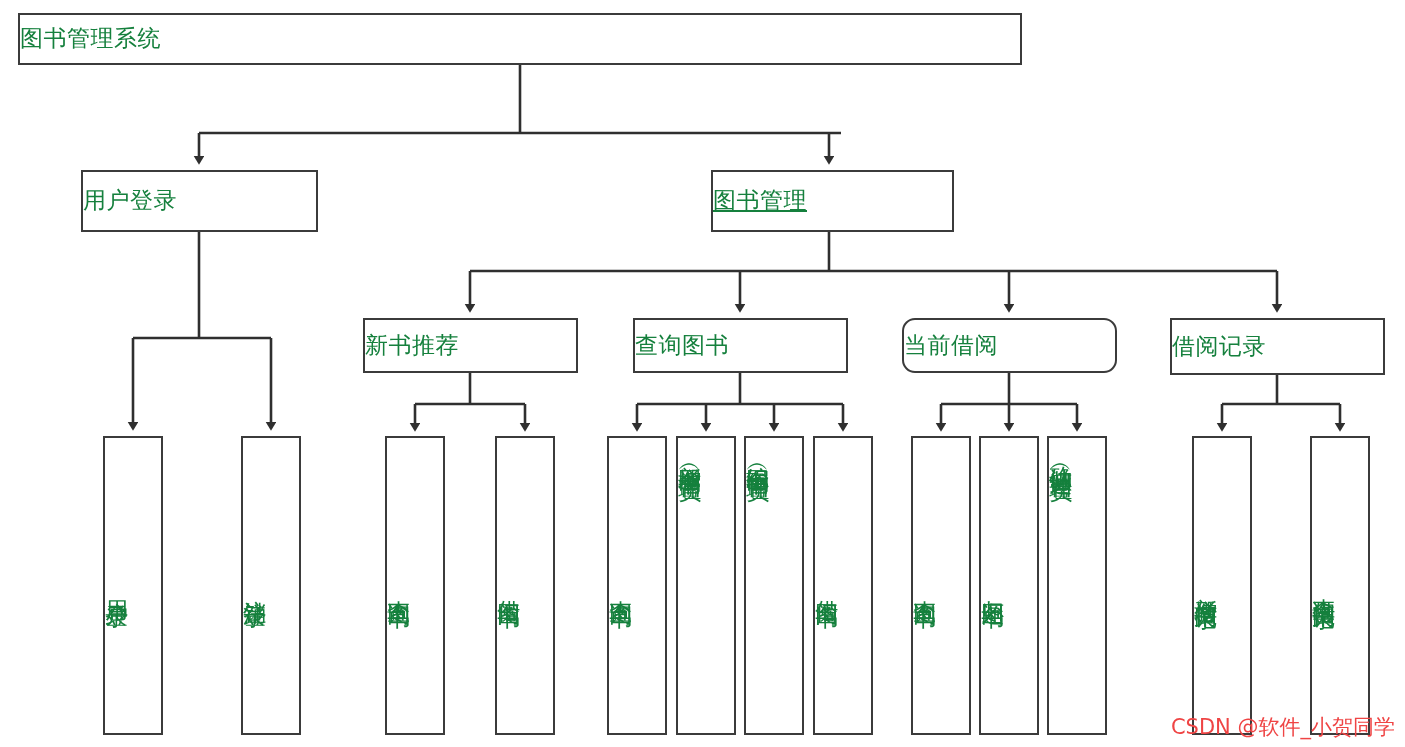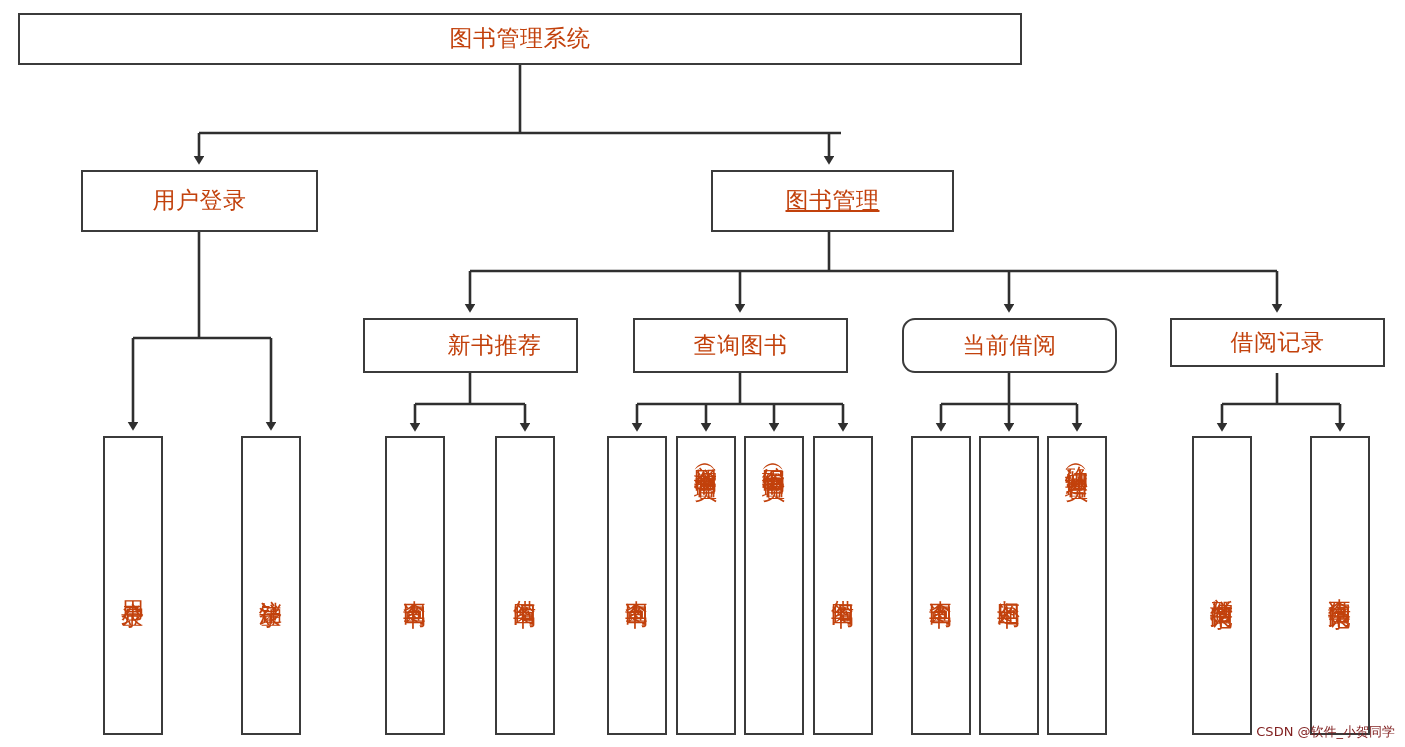--- a/index.html
+++ b/index.html
@@ -23,22 +23,22 @@
     height: 747px;
     pointer-events: none;
   }
   .node {
     position: absolute;
     box-sizing: border-box;
     background: #ffffff;
     border: 2.5px solid #3b3b3b;
     display: flex;
     align-items: center;
-    justify-content: center;
-    color: #c2410c;
+    justify-content: flex-start;
+    color: #15803d;
     z-index: 2;
   }
   .node .label {
     display: block;
     text-align: center;
     line-height: 1.18;
     letter-spacing: 0.5px;
   }
   
   .node.h .label {
@@ -59,22 +59,22 @@
   }
   
   .node.v.centered {
     align-items: center;
     padding-top: 0;
   }
   #watermark {
     position: absolute;
     right: 10px;
     bottom: 6px;
-    font-size: 13px;
-    color: #7f1d1d;
+    font-size: 21px;
+    color: #ef4444;
     z-index: 5;
     white-space: nowrap;
     font-family: "DejaVu Sans", "Liberation Sans", sans-serif;
   }
 </style>
 </head>
 <body>
 
 <div id="canvas">
 
@@ -132,30 +132,30 @@
     <span class="label">图书管理系统</span>
   </div>
 
   <div class="node h" style="left:81px; top:170px; width:237px; height:62px;">
     <span class="label">用户登录</span>
   </div>
   <div class="node h" style="left:711px; top:170px; width:243px; height:62px;text-decoration:underline;">
     <span class="label">图书管理</span>
   </div>
 
-  <div class="node h" style="left:363px; top:318px; width:215px; height:55px;padding-left:48px;">
+  <div class="node h" style="left:363px; top:318px; width:215px; height:55px;">
     <span class="label">新书推荐</span>
   </div>
   <div class="node h" style="left:633px; top:318px; width:215px; height:55px;">
     <span class="label">查询图书</span>
   </div>
   <div class="node h" style="left:902px; top:318px; width:215px; height:55px;border-radius:13px;">
     <span class="label">当前借阅</span>
   </div>
-  <div class="node h" style="left:1170px; top:318px; width:215px; height:49px;">
+  <div class="node h" style="left:1170px; top:318px; width:215px; height:57px;">
     <span class="label">借阅记录</span>
   </div>
 
   <div class="node v centered" style="left:103px; top:436px; width:60px; height:299px;">
     <span class="label">用户登录</span>
   </div>
   <div class="node v centered" style="left:241px; top:436px; width:60px; height:299px;">
     <span class="label">注销登录</span>
   </div>
 

